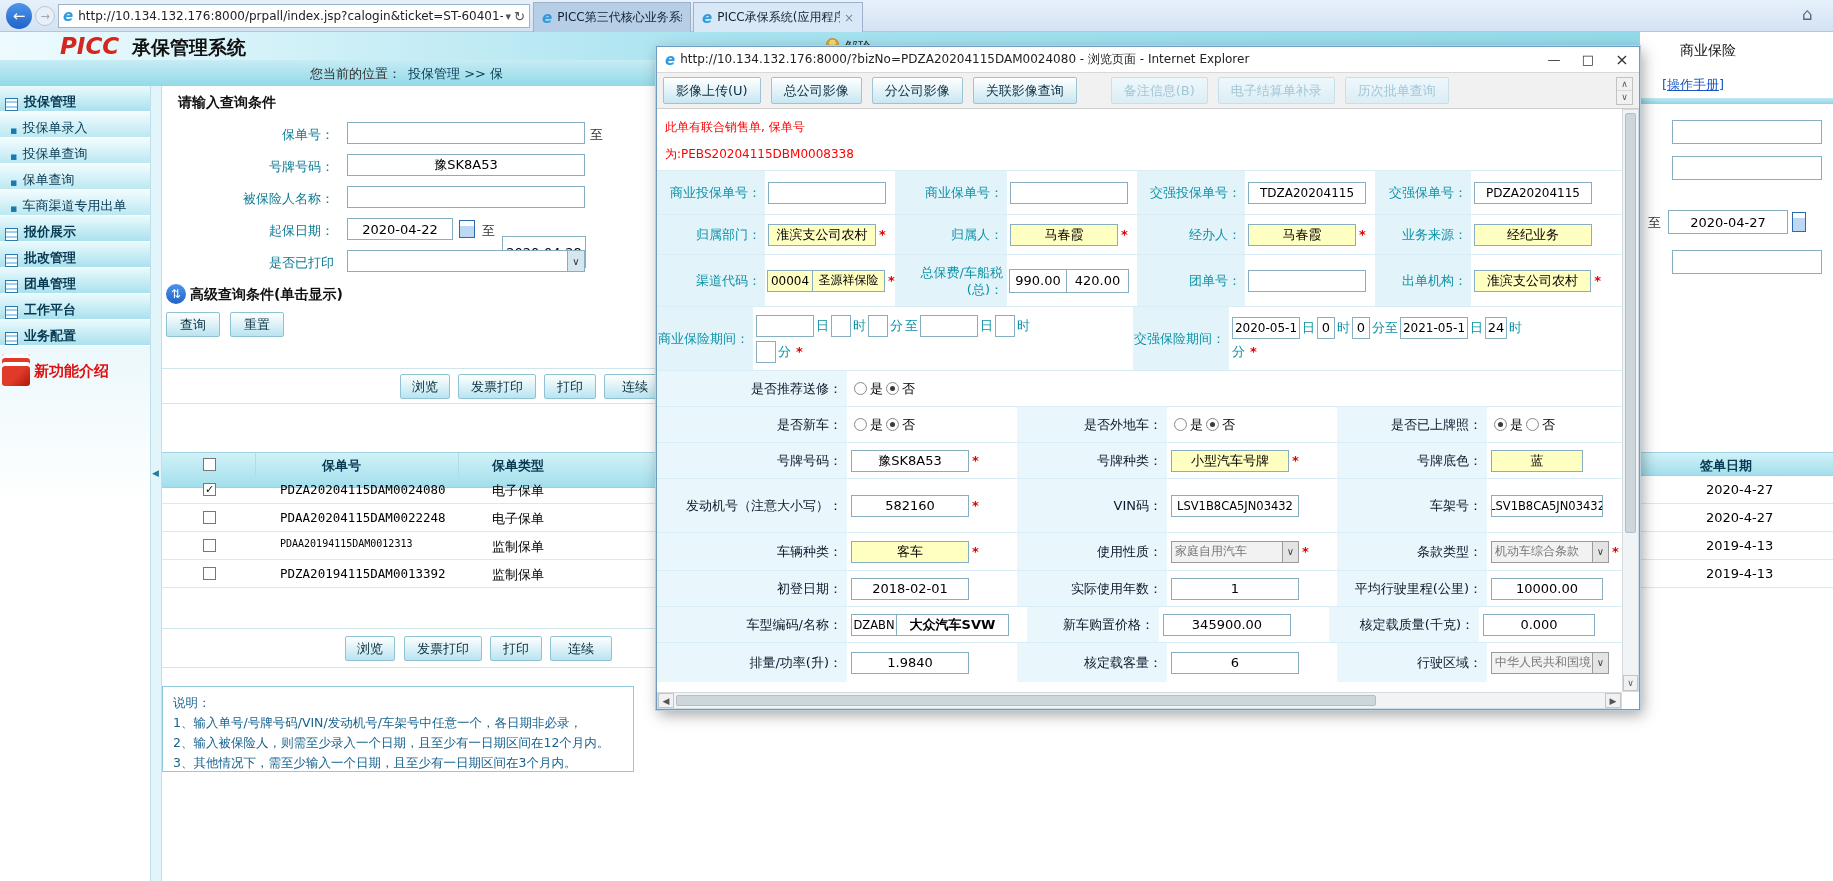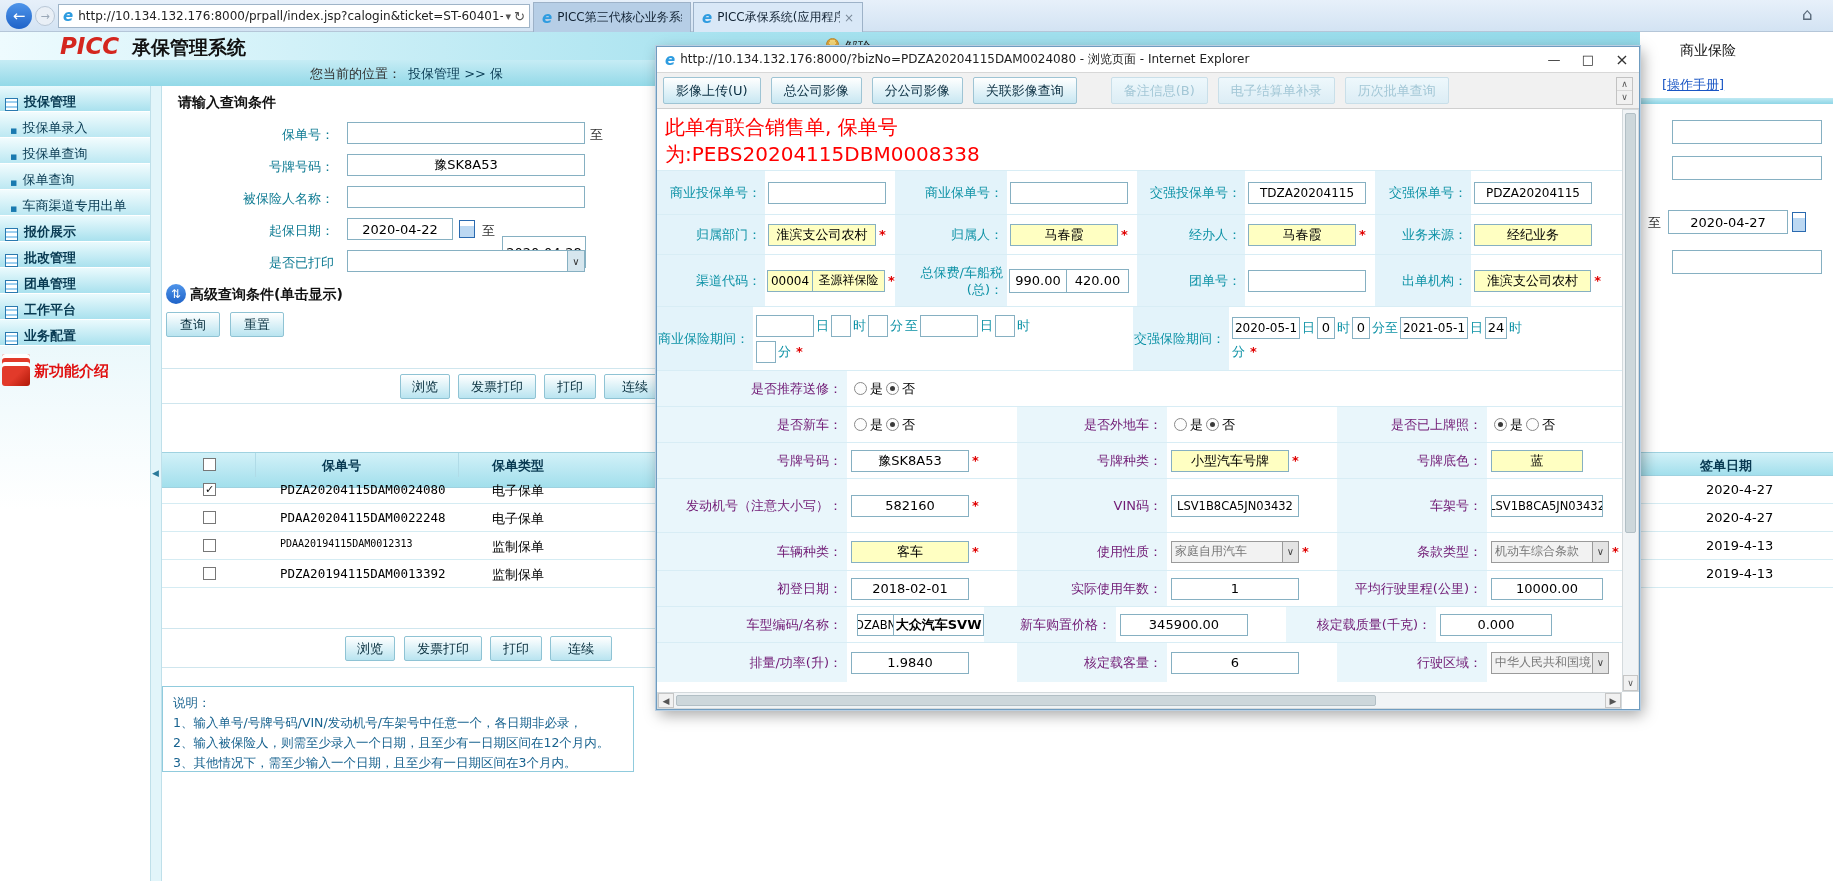--- a/index.html
+++ b/index.html
@@ -37,28 +37,28 @@
 .cbox{width:13px;height:13px;border:1px solid #777;background:#fff;display:flex;align-items:center;justify-content:center;font-size:11px;color:#111}
 
 #popup{position:absolute;left:656px;top:46px;width:984px;height:664px;background:#fff;border:1px solid #6f9cc0;box-shadow:0 0 0 1px #b9cfe2,3px 5px 14px rgba(0,0,0,.35);z-index:5;display:flex;flex-direction:column}
 #ptitle{height:26px;background:#fff;border-bottom:1px solid #d8d8d8;display:flex;align-items:center;padding-left:8px}
 .winbtn{width:34px;height:22px;display:flex;align-items:center;justify-content:center;color:#333;font-size:13px;cursor:pointer}
 #ptoolbar{height:36px;background:#f1f1f1;border-bottom:1px solid #cfcfcf;display:flex;align-items:center;padding:0 6px;gap:10px}
 .tbtn{height:27px;padding:0 12px;display:flex;align-items:center;background:linear-gradient(#ffffff,#c8e7f2);border:1px solid #9ec4d4;border-radius:2px;font-size:13px;color:#0a2f42;cursor:pointer;white-space:nowrap}
 .tbtn.dis{background:linear-gradient(#eef8fc,#dcedf5);color:#a3c7d6;border-color:#c9dfe9;cursor:default}
 #pbody{flex:1;position:relative;overflow:hidden}
 #parea{position:absolute;left:0;top:0;right:17px;bottom:17px;overflow:hidden;background:#fff}
-.warn{color:#f00;font-size:20px;line-height:27px;padding:5px 0 2px 8px}
+.warn{color:#f00;font-size:12px;line-height:27px;padding:5px 0 2px 8px}
 .frow{display:flex;border-top:1px solid #d8edf5;align-items:stretch}
 .fl{background:#e3f3fa;color:#0d92a6;display:flex;align-items:center;justify-content:flex-end;padding-right:4px;font-size:13px;text-align:right}
 .fv{background:#fff;display:flex;align-items:center;padding-left:3px}
 .ptabs{display:flex;align-items:flex-end;border-bottom:2px solid #1a4fa0;padding:4px 0 0 2px;gap:2px;background:#fff}
 .ptab{height:25px;padding:0 12px;display:flex;align-items:center;background:linear-gradient(#fbfbfb,#dedede);border:1px solid #9a9a9a;border-bottom:none;border-radius:3px 3px 0 0;font-size:13px;color:#111;cursor:pointer}
 .ptab.act{background:#fff;height:29px;font-weight:bold;border-color:#7a7a7a}
-.vl{background:#e9f6fb;color:#701a75;display:flex;align-items:center;justify-content:flex-end;padding-right:5px;font-size:13px;text-align:right}
+.vl{background:#e9f6fb;color:#0f172a;display:flex;align-items:center;justify-content:flex-end;padding-right:5px;font-size:13px;text-align:right}
 .vc{background:#fff;display:flex;align-items:center;padding-left:4px}
 
 .sb-track{background:#f1f4f6;border:1px solid #d4dadd}
 .sb-btn{background:#f1f1f1;border:1px solid #c6c6c6;display:flex;align-items:center;justify-content:center;color:#555;font-size:9px}
 .sb-thumb{background:#cdd7db;border:1px solid #b2bfc5;border-radius:2px}
 a.link{color:#1a56c4;text-decoration:underline;cursor:pointer}
 .person{width:13px;height:13px;border-radius:50%;background:radial-gradient(circle at 50% 35%,#f6d87a 35%,#e0a83c 36% 100%);border:1px solid #c08a2a;display:inline-block;vertical-align:-2px}
 </style>
 </head>
 <body>
@@ -483,21 +483,21 @@
               <div class="ibox" style="width:128px;height:22px">1</div>
             </div>
           <div class="vl" style="width:150px">平均行驶里程(公里)：</div>
           <div class="vc" style="flex:1">
               <div class="ibox" style="width:112px;height:22px">10000.00</div>
             </div>
         </div>
 
         <div class="frow" style="height:36px">
           <div class="vl" style="width:190px">车型编码/名称：</div>
-          <div class="vc" style="width:137px;padding-left:10px">
+          <div class="vc" style="width:180px;padding-left:4px">
             <div class="ibox" style="width:46px;height:22px;font-size:11.5px">DZABN</div>
             <div class="ibox" style="width:112px;height:22px;border-left:none;font-weight:bold">大众汽车SVW</div>
           </div>
           <div class="vl" style="width:132px">新车购置价格：</div>
           <div class="vc" style="width:170px">
               <div class="ibox" style="width:128px;height:22px">345900.00</div>
             </div>
           <div class="vl" style="width:150px">核定载质量(千克)：</div>
           <div class="vc" style="flex:1">
               <div class="ibox" style="width:112px;height:22px">0.000</div>

